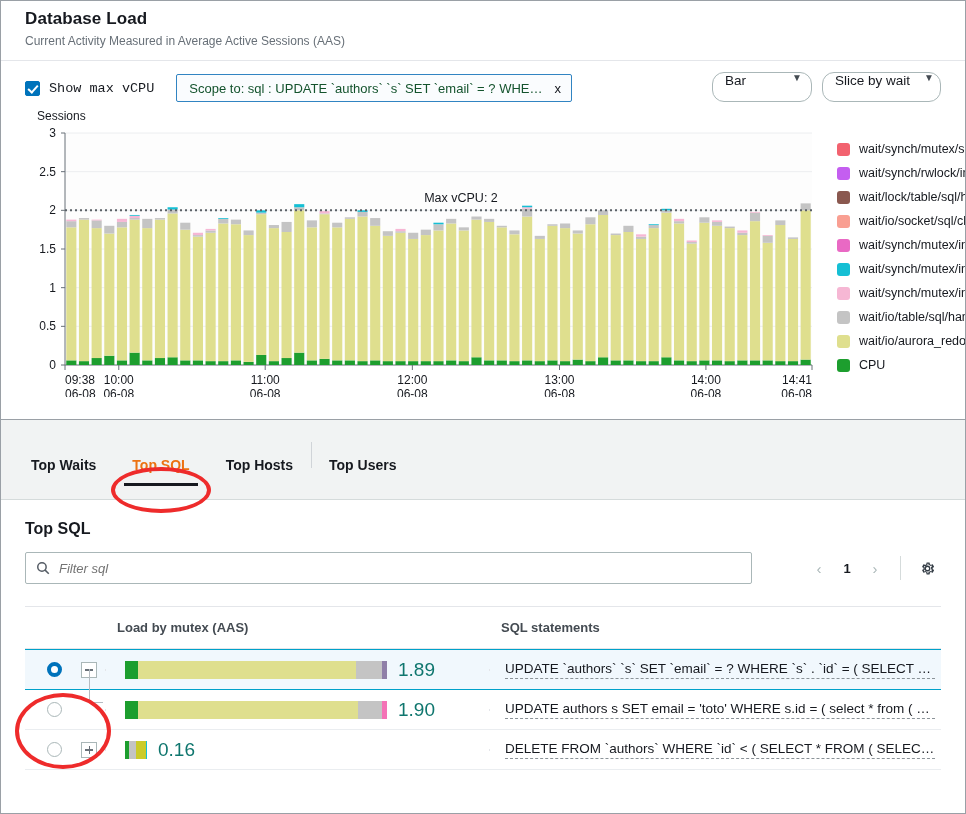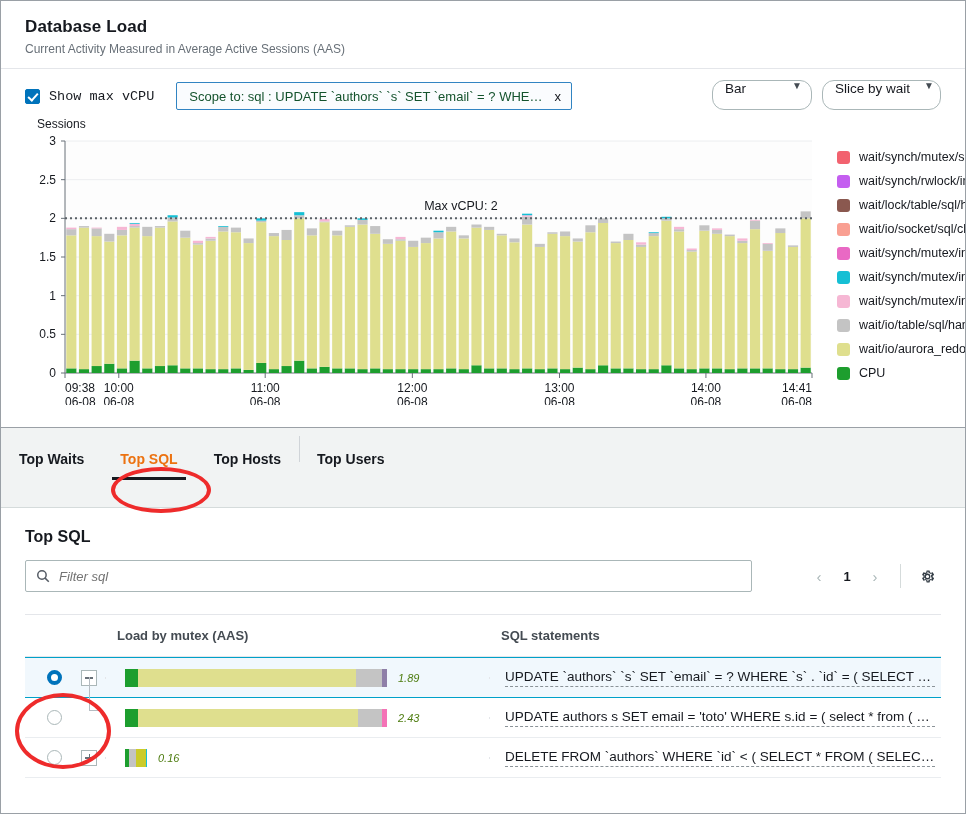--- a/index.html
+++ b/index.html
@@ -13,21 +13,21 @@
     position: relative;
     width: 966px;
     height: 814px;
     background: #ffffff;
     border: 1px solid #9aa0a6;
     overflow: hidden;
   }
 
   
   .panel-header {
-    padding: 16px 24px 12px 24px;
+    padding: 8px 24px 12px 24px;
     border-bottom: 1px solid #e4e6ea;
     background: #ffffff;
   }
   .panel-title {
     font-size: 17px;
     font-weight: bold;
     color: #16191f;
     letter-spacing: 0.1px;
     margin: 0 0 5px 0;
   }
@@ -167,22 +167,23 @@
 
   
   .tabs-band {
     background: #f1f3f3;
     height: 80px;
     position: relative;
     border-bottom: 1px solid #d5dbdb;
   }
   .tabs {
     display: flex;
-    align-items: flex-start;
+    align-items: center;
     height: 100%;
+    padding-left: 12px;
   }
   .tab {
     position: relative;
     padding: 0 18px 14px 18px;
     font-size: 14px;
     font-weight: bold;
     color: #16191f;
     cursor: pointer;
     line-height: 1;
     display: flex;
@@ -354,25 +355,24 @@
   }
   .bar-track {
     display: flex;
     align-items: center;
     height: 18px;
     margin-left: 8px;
   }
   .bar { display: flex; height: 18px; }
   .bar-seg { height: 18px; }
   .bar-val {
-    font-size: 11px;
-    color: #4d7c0f;
+    font-size: 19px;
+    color: #0f766e;
     margin-left: 11px;
     white-space: nowrap;
-    font-style: italic;
   }
   .sql-text {
     font-size: 13.5px;
     color: #16191f;
     white-space: nowrap;
     overflow: hidden;
     text-overflow: ellipsis;
     border-bottom: 1px dashed #8b9398;
     padding-bottom: 2px;
     display: block;
@@ -796,21 +796,21 @@
             </div>
             <div class="col-tree"></div>
             <div class="col-load">
               <div class="bar-track">
                 <div class="bar" style="width: 262px;">
                   <div class="bar-seg" style="background: rgb(29, 158, 46); width: 5%;"></div>
                   <div class="bar-seg" style="background: rgb(223, 223, 142); width: 84%;"></div>
                   <div class="bar-seg" style="background: rgb(196, 196, 196); width: 9%;"></div>
                   <div class="bar-seg" style="background: rgb(244, 114, 182); width: 2%;"></div>
                 </div>
-                <span class="bar-val">2.43</span>
+                <span class="bar-val">1.90</span>
               </div>
             </div>
             <div class="col-sql">
               <div class="row-inner-sql">
                 <span class="sql-text">UPDATE authors s SET email = 'toto' WHERE s.id = ( select * from ( SELE…</span>
               </div>
             </div>
           </div>
           <div class="tbl-row">
             <div class="col-radio">

